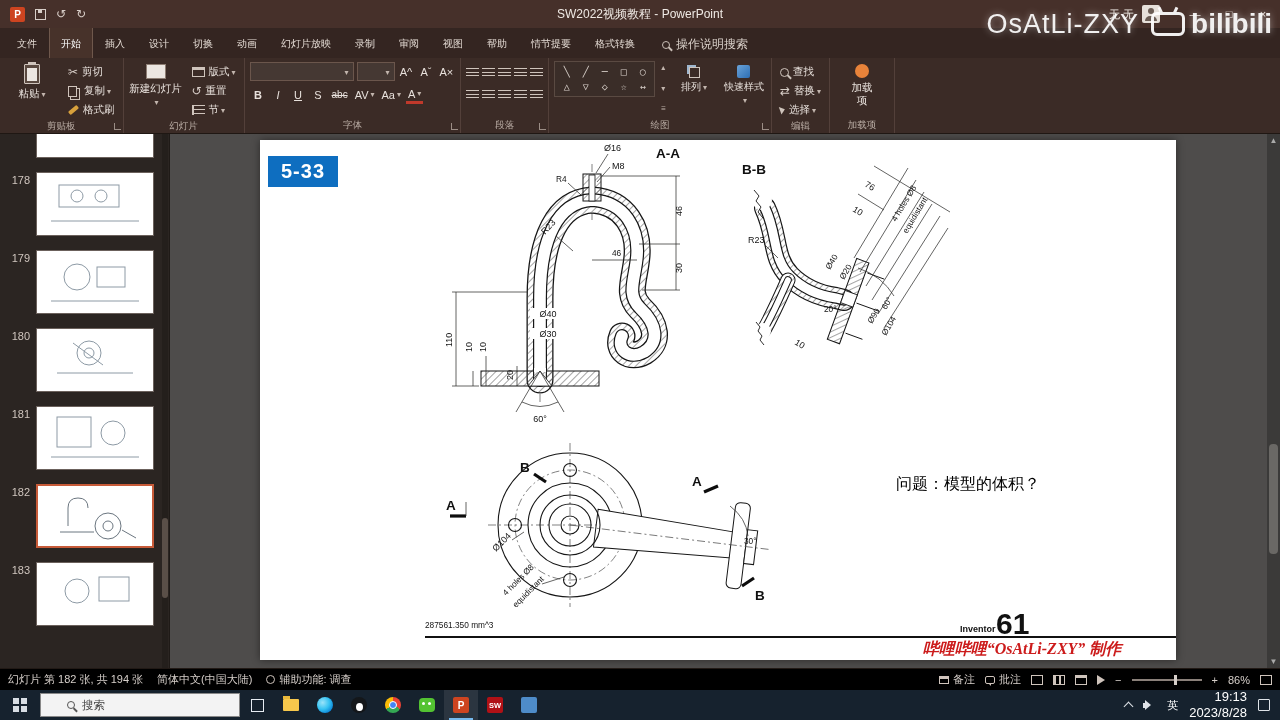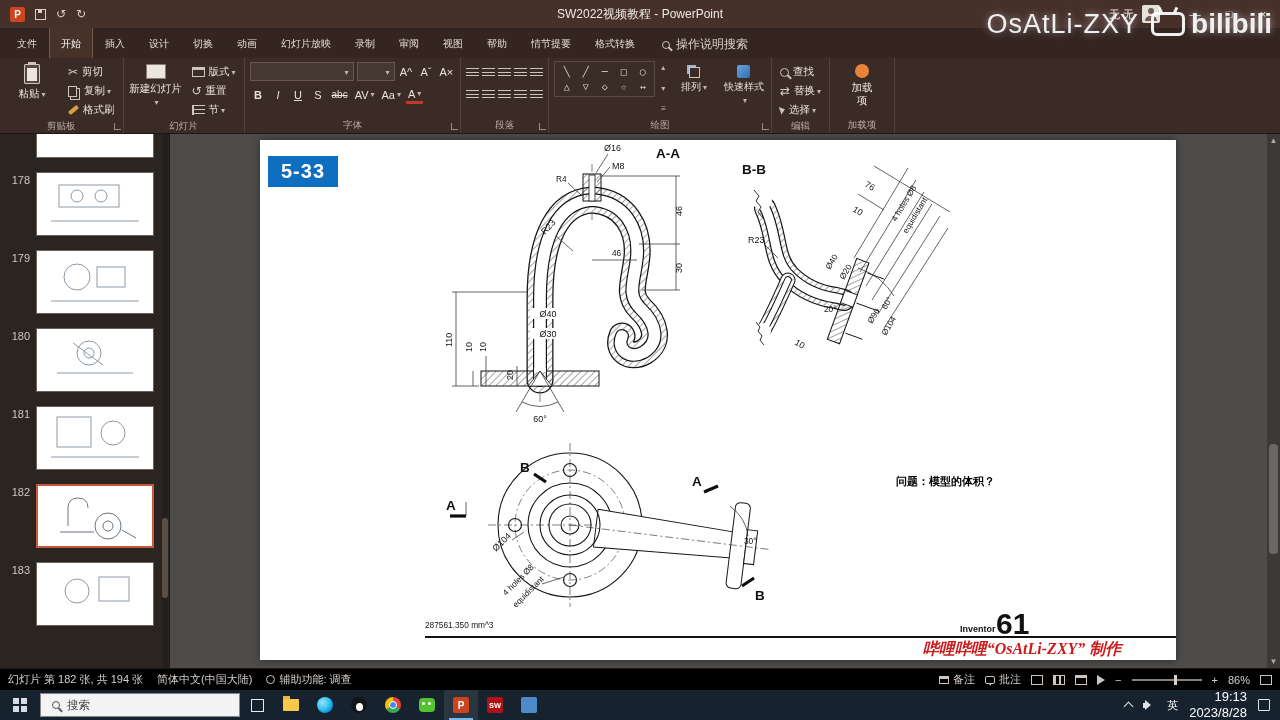--- a/index.html
+++ b/index.html
@@ -89,21 +89,21 @@
   .titem{display:flex;gap:6px;padding:6px 4px 6px 8px;height:78px}
   .tnum{width:22px;font-size:11px;color:#cfc5be;text-align:right;padding-top:2px;flex-shrink:0}
   .tbox{width:118px;height:64px;background:#fff;border:1px solid #6b615c}
   .titem.sel .tbox{border:2px solid #c75b39}
   .tscroll{position:absolute;right:1px;top:0;width:6px;height:100%;background:#241f1c}
   .tscroll .th{position:absolute;top:72%;left:0;width:6px;height:80px;background:#5a4f48;border-radius:3px}
   .canvas{flex:1;position:relative;overflow:hidden}
   .slide{position:absolute;left:90px;top:6px;width:916px;height:520px;background:#fff;box-shadow:0 0 8px rgba(0,0,0,.45)}
   .badge{position:absolute;left:8px;top:16px;background:#0e6ec0;color:#fff;font-size:20px;font-weight:700;padding:4px 13px;letter-spacing:1px;z-index:5}
   .question{position:absolute;left:636px;top:334px;width:272px;color:#000;z-index:5}
-  .q1{font-size:11px;font-weight:700;margin-bottom:22px}
+  .q1{font-size:16px;font-weight:400;margin-bottom:22px}
   .q2{font-size:13.5px;line-height:1.55}
   .credit{position:absolute;right:4px;top:499px;width:300px;text-align:center;color:#cc1b1b;font-family:"Liberation Serif","DejaVu Serif",serif;font-weight:700;font-style:italic;font-size:16px;z-index:5}
   .dwg{position:absolute;inset:0}
   .vscroll{width:13px;background:#3b3a39;position:relative;flex-shrink:0}
   .vscroll .th{position:absolute;left:2px;top:58%;width:9px;height:110px;background:#6a6865;border-radius:4px}
   .vscroll .ar{position:absolute;left:0;width:13px;height:13px;color:#aaa;font-size:8px;display:flex;align-items:center;justify-content:center}
 
   
   svg text{font-family:"Liberation Sans","DejaVu Sans",sans-serif}
   .sd{font-size:9px;fill:#141414}
@@ -146,21 +146,21 @@
   .vplay{width:0;height:0;border-left:8px solid #cfc4bc;border-top:5px solid transparent;border-bottom:5px solid transparent;display:inline-block}
   .zoomtrack{width:70px;height:2px;background:#8a807a;position:relative;display:inline-block}
   .zoomtrack .zth{position:absolute;top:-4px;left:60%;width:3px;height:10px;background:#d6cfca}
   .acc-dot{width:9px;height:9px;border:1px solid #cfc4bc;border-radius:50%;display:inline-block}
 
   
   .taskbar{height:30px;background:#16222e;display:flex;align-items:stretch;flex-shrink:0}
   .start{width:40px;display:flex;align-items:center;justify-content:center}
   .start .wgrid{display:grid;grid-template-columns:6px 6px;grid-template-rows:6px 6px;gap:1.5px}
   .start .wgrid i{background:#d7dde3}
-  .tsearch{width:200px;background:#f3f3f3;display:flex;align-items:center;gap:7px;padding:0 11px;margin:3px 0;border:1px solid #888}
+  .tsearch{width:200px;background:#f3f3f3;display:flex;align-items:center;gap:7px;padding:0 26px;margin:3px 0;border:1px solid #888}
   .tsearch .mag{border-color:#555}.tsearch .mag::after{background:#555}
   .tsearch span.lbl{font-size:11.5px;color:#444}
   .tk{width:34px;display:flex;align-items:center;justify-content:center;position:relative}
   .tk.active{background:rgba(255,255,255,.09)}
   .tk.active::after{content:"";position:absolute;bottom:0;left:5px;right:5px;height:2px;background:#76b9ed}
   .tk-tv{width:13px;height:13px;border:1.5px solid #e6ecf2}
   .tk-folder{width:16px;height:12px;background:#f7c84c;border-radius:1px;position:relative}
   .tk-folder::before{content:"";position:absolute;top:-3px;left:0;width:7px;height:3px;background:#e9b83a}
   .tk-edge{width:16px;height:16px;border-radius:50%;background:radial-gradient(circle at 35% 35%,#9be3f9,#36c3f2 45%,#0a84d8 78%,#0b5bb8)}
   .tk-qq{width:16px;height:16px;border-radius:50%;background:#14171a;position:relative}

